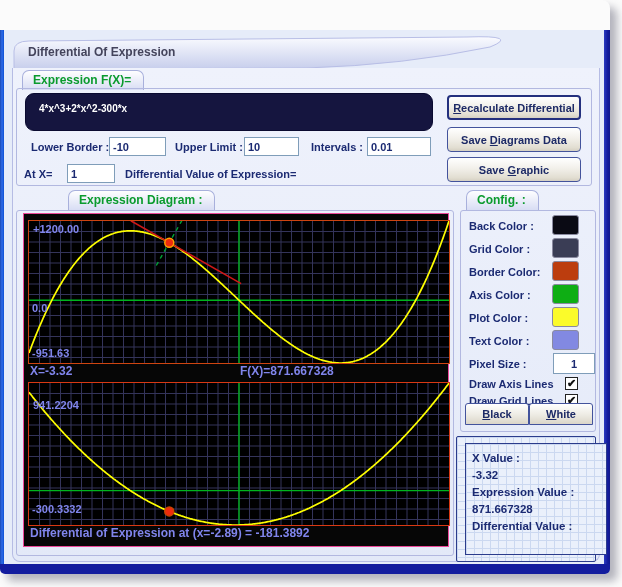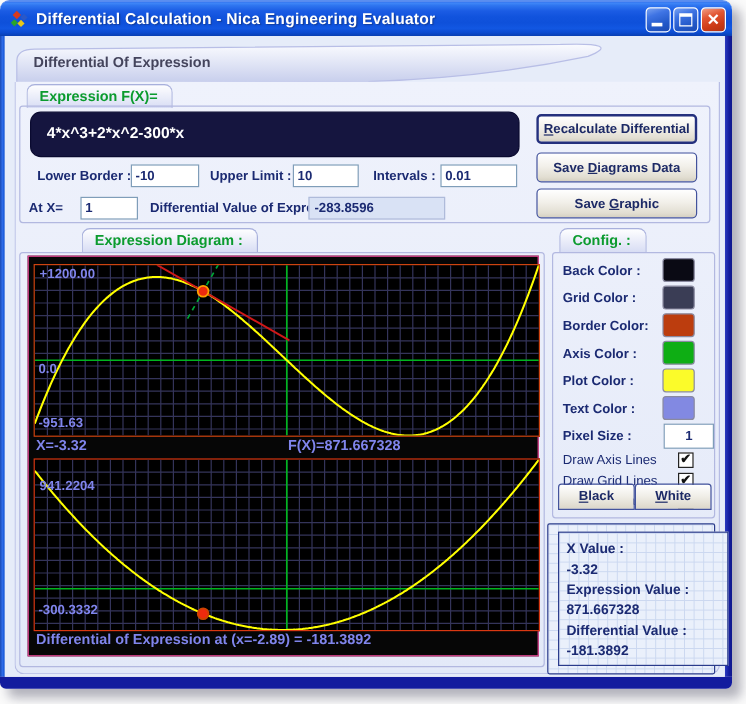--- a/index.html
+++ b/index.html
@@ -41,21 +41,21 @@
   
   .chip { position:absolute; height:20px; padding:2px 12px 0 10px;
           background:linear-gradient(180deg,#FEFEFF,#D8DDF4);
           border:1px solid #A8B0DC; border-bottom:none; border-radius:7px 7px 0 0;
           font-size:12px; font-weight:bold; color:#0B9B2E; }
   .groupbox { position:absolute; border:1px solid #B2B8E0; border-radius:3px; background:transparent; }
 
   
   .expr-box { position:absolute; left:8px; top:4px; width:408px; height:38px; background:#15153F;
               border:1px solid #0A0A30; border-radius:9px; color:#FFFFFF;
-              font-size:13px; font-weight:bold; padding:9px 0 0 13px; cursor:text; }
+              font-size:10px; font-weight:bold; padding:9px 0 0 13px; cursor:text; }
   .lbl { position:absolute; font-size:11px; font-weight:bold; color:#1B2A72; white-space:nowrap; }
   .inp { position:absolute; border:1px solid #7F9DB9; background:#FFFFFF; color:#1B2A72;
          font:bold 11px "Liberation Sans",sans-serif; padding:0 3px; height:19px; }
   .ro-box { position:absolute; background:#D9E2F5; border:1px solid #AFBBDA; color:#1B2A72;
             font:bold 11px "Liberation Sans",sans-serif; height:19px; padding:3px 4px 0 4px; }
 
   .xpbtn { position:absolute; width:134px; height:25px; cursor:pointer;
            background:linear-gradient(180deg,#FFFFFF 0%,#F2F0EA 45%,#E2DED2 85%,#D5D0C2 100%);
            border:1px solid #43539C; border-radius:4px;
            font:bold 11px "Liberation Sans",sans-serif; color:#1D2A66; }
@@ -70,21 +70,21 @@
   .plot-caption-row { position:absolute; left:6px; top:150px; width:414px; height:16px; }
   .pc-x { position:absolute; left:0; top:0; font-size:12px; font-weight:bold; color:#8085EC; }
   .pc-fx { position:absolute; left:186px; top:0; font-size:12px; font-weight:bold; color:#8085EC;margin-left:24px; }
   .plot-caption-bottom { position:absolute; left:6px; top:312px; font-size:12px; font-weight:bold; color:#8085EC; }
 
   
   .cfg-row { position:absolute; left:0; width:136px; height:21px; }
   .cfg-row .lbl2 { position:absolute; left:8px; top:5px; font-size:11px; font-weight:bold; color:#1B2A72; }
   .swatch { position:absolute; left:91px; top:0; width:27px; height:20px; border:1px solid #8A8AA0; border-radius:3px; cursor:pointer; }
   .cb-row { position:absolute; left:0; width:136px; height:15px; }
-  .cb-row .lbl2 { position:absolute; left:8px; top:1px; font-size:11px; font-weight:normal; color:#1B2A72; }
+  .cb-row .lbl2 { position:absolute; left:8px; top:1px; font-size:11px; font-weight:bold; color:#1B2A72; }
   .cb { position:absolute; left:104px; top:0; width:13px; height:13px; background:#fff; border:1px solid #222;
         font:bold 11px "Liberation Sans",sans-serif; color:#111; line-height:11px; text-align:center; cursor:pointer; }
   .small-btn { position:absolute; width:64px; height:22px; cursor:pointer;
                background:linear-gradient(180deg,#FFFFFF,#EFEDE6 50%,#DBD6C9 100%);
                border:1px solid #43539C; border-radius:3px 3px 0 0;
                font:bold 11px "Liberation Sans",sans-serif; color:#1D2A66; }
 
   
   .info-outer { position:absolute; left:456px; top:436px; width:140px; height:126px;
                 border:1px solid #2B3C8C; border-radius:2px;
@@ -96,36 +96,20 @@
                 background-color:#EAF0FB;
                 background-image:linear-gradient(#CBD8F0 1px,transparent 1px),linear-gradient(90deg,#CBD8F0 1px,transparent 1px);
                 background-size:8px 8px; padding:6px 0 0 6px; }
   .info-line { font-size:11.5px; font-weight:bold; color:#1B2A72; line-height:17px; white-space:nowrap; }
 </style>
 </head>
 <body>
 
 <div class="window">
 
-  <div class="titlebar">
-    <svg class="app-icon" viewBox="0 0 16 16">
-      <path d="M6 1 L9.5 4.5 L6 8 L2.5 4.5 Z" fill="#D83A1E"></path>
-      <path d="M4 8 L7 11 L4 14 L1 11 Z" fill="#2AA52A"></path>
-      <path d="M9.5 8.5 L12.5 11.5 L9.5 14.5 L6.5 11.5 Z" fill="#E8C818"></path>
-      <path d="M12 3.5 L15 6.5 L12 9.5 L9 6.5 Z" fill="#2A58C8"></path>
-    </svg>
-    <span class="win-title">Differential Calculation - Nica Engineering Evaluator</span>
-    <div class="tb-btn" style="left:538px">
-        <span class="glyph-min"></span>
-      </div>
-    <div class="tb-btn" style="left:561px">
-        <span class="glyph-max"></span>
-      </div>
-    <div class="tb-btn close" style="left:584px"><span class="glyph-x">✕</span></div>
-  </div>
 
   <div class="frame-left"></div>
   <div class="frame-right"></div>
   <div class="frame-bottom"></div>
   <div class="client"></div>
 
   <svg class="swoosh" viewBox="0 0 588 33">
     <defs>
       <linearGradient id="swg" x1="0" y1="0" x2="0" y2="1">
         <stop offset="0" stop-color="#FAFBFF"></stop>
@@ -144,21 +128,20 @@
     <span class="lbl" style="left:14px; top:52px;">Lower Border :</span>
     <input class="inp" style="left: 92px; top: 48px; width: 57px;" value="-10">
     <span class="lbl" style="left:158px; top:52px;">Upper Limit :</span>
     <input class="inp" style="left: 227px; top: 48px; width: 55px;" value="10">
     <span class="lbl" style="left:294px; top:52px;">Intervals :</span>
     <input class="inp" style="left: 350px; top: 48px; width: 64px;" value="0.01">
 
     <span class="lbl" style="left:7px; top:79px;">At X=</span>
     <input class="inp" style="left: 50px; top: 75px; width: 48px;" value="1">
     <span class="lbl" style="left:108px; top:79px;">Differential Value of Expression=</span>
-    <div class="ro-box" style="left:240px; top:75px; width:114px;">-283.8596</div>
 
     <button class="xpbtn" style="left:430px; top:38px;">Save <u>D</u>iagrams Data</button>
     <button class="xpbtn default" style="left:430px; top:6px;"><u>R</u>ecalculate Differential</button>
     <button class="xpbtn" style="left:430px; top:68px;">Save <u>G</u>raphic</button>
   </div>
 
   <div class="chip" style="left:22px; top:190px;margin-left:46px;">Expression Diagram :</div>
   <div class="groupbox" style="left:16px; top:210px; width:438px; height:346px;">
     <div class="black-panel">
 
@@ -353,17 +336,16 @@
     <button class="small-btn" style="left:68px; top:192px;"><u>W</u>hite</button>
   </div>
 
   <div class="info-outer">
     <div class="info-inner" id="info-rows">
         <div class="info-line">X Value :</div>
         <div class="info-line">-3.32</div>
         <div class="info-line">Expression Value :</div>
         <div class="info-line">871.667328</div>
         <div class="info-line">Differential Value :</div>
-        <div class="info-line">-181.3892</div>
       </div>
   </div>
 
 </div>
 
 </body></html>

